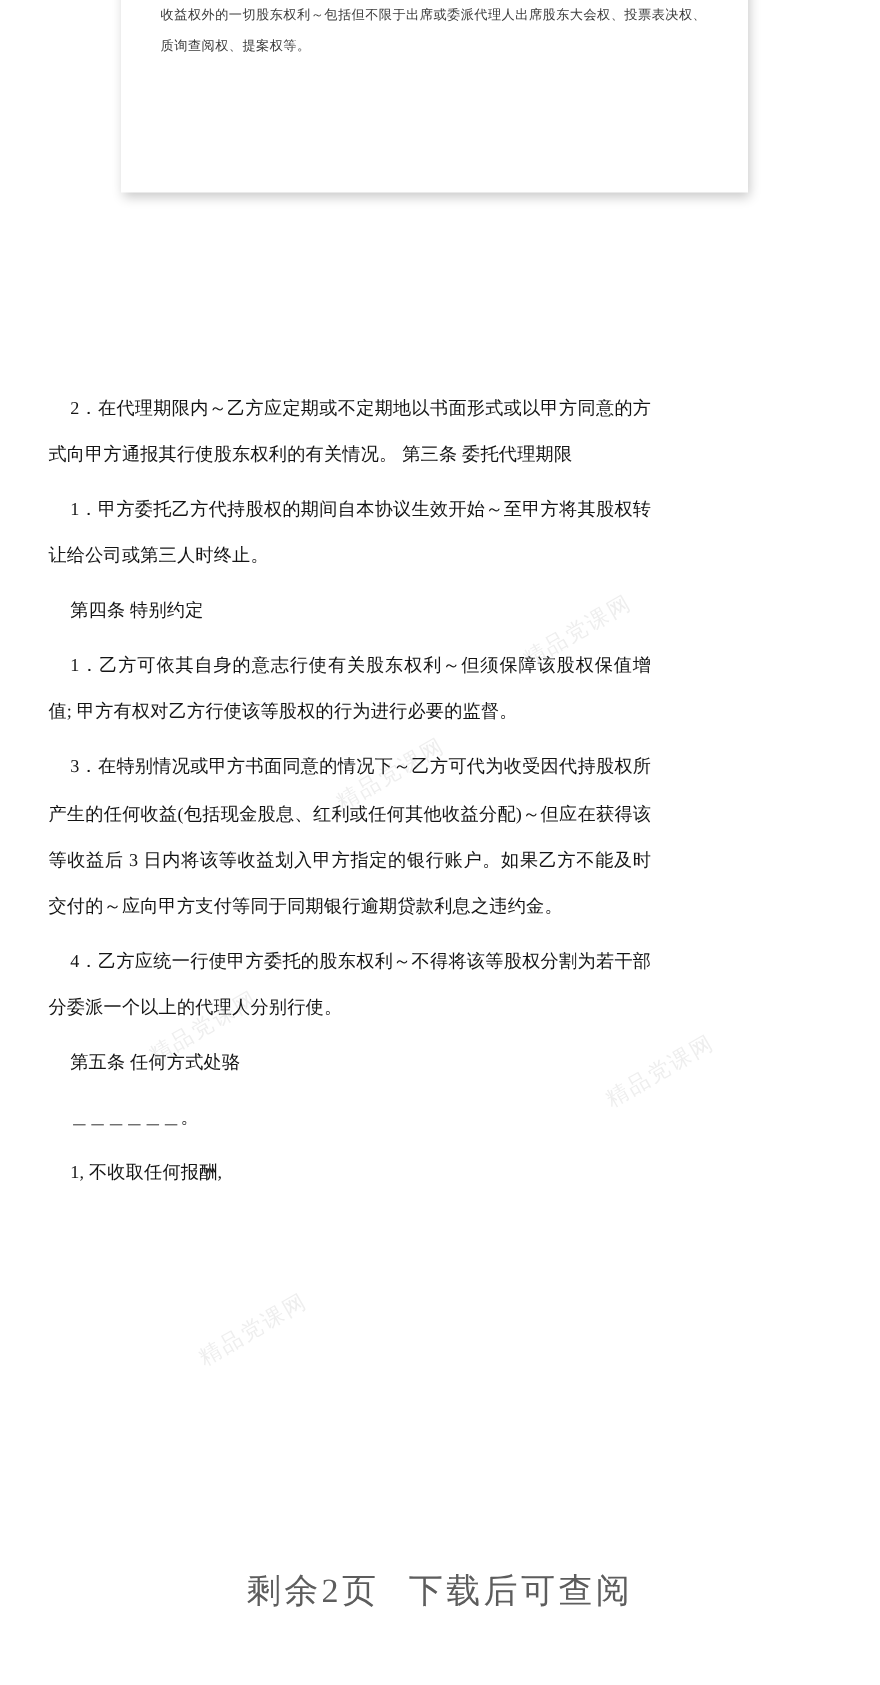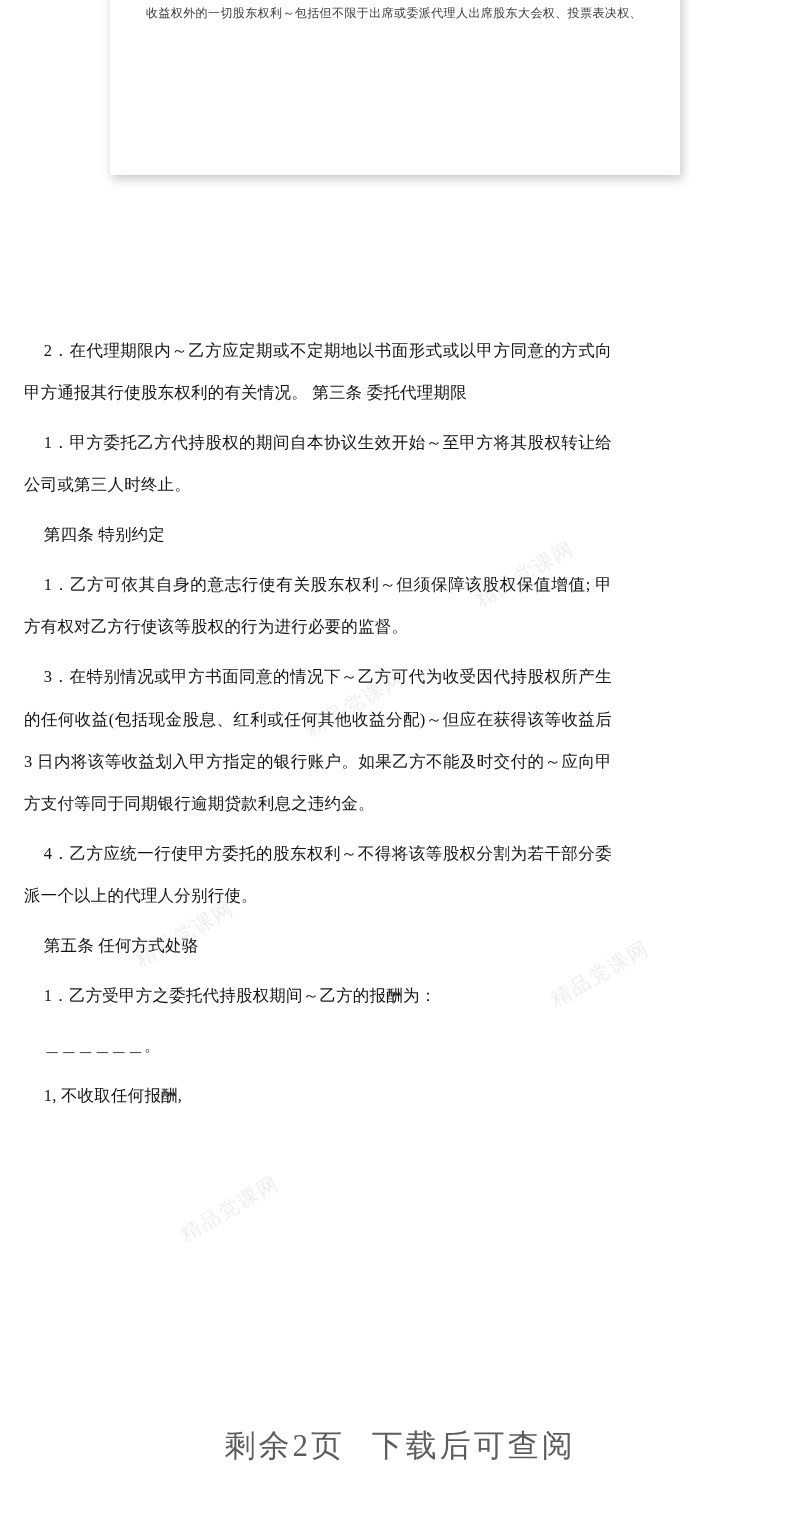--- a/index.html
+++ b/index.html
@@ -37,23 +37,23 @@
     color: #3a3a3a;
     font-family: "Liberation Serif", "DejaVu Serif", serif;
     letter-spacing: 0.4px;
   }
   .doc-card .card-text div { white-space: nowrap; }
 
   
   .page-body {
     position: absolute;
     left: 0;
-    top: 330px;
+    top: 350px;
     width: 636px;
-    padding: 0 24px;
+    padding: 0 44px;
     box-sizing: border-box;
   }
   .para {
     font-size: 16.5px;
     line-height: 2.55;
     margin: 0 0 8px 0;
     color: #141414;
     text-align: justify;
     letter-spacing: 0.2px;
   }
@@ -91,32 +91,32 @@
   }
   .bottom-notice .seg { display: inline-block; }
   .bottom-notice .seg + .seg { margin-left: 16px; }
 </style>
 </head>
 <body>
 
 <div class="doc-card">
   <div class="card-text">
     <div>收益权外的一切股东权利～包括但不限于出席或委派代理人出席股东大会权、投票表决权、</div>
+    <div>质询查阅权、提案权等。</div>
   </div>
 </div>
 
 <div class="page-body">
   <p class="para indent-small">2．在代理期限内～乙方应定期或不定期地以书面形式或以甲方同意的方式向甲方通报其行使股东权利的有关情况。  第三条 委托代理期限</p>
   <p class="para indent-small">1．甲方委托乙方代持股权的期间自本协议生效开始～至甲方将其股权转让给公司或第三人时终止。</p>
   <p class="para indent-small">第四条 特别约定</p>
   <p class="para indent-small">1．乙方可依其自身的意志行使有关股东权利～但须保障该股权保值增值; 甲方有权对乙方行使该等股权的行为进行必要的监督。</p>
   <p class="para indent-small">3．在特别情况或甲方书面同意的情况下～乙方可代为收受因代持股权所产生的任何收益(包括现金股息、红利或任何其他收益分配)～但应在获得该等收益后 3 日内将该等收益划入甲方指定的银行账户。如果乙方不能及时交付的～应向甲方支付等同于同期银行逾期贷款利息之违约金。</p>
   <p class="para indent-small">4．乙方应统一行使甲方委托的股东权利～不得将该等股权分割为若干部分委派一个以上的代理人分别行使。</p>
   <p class="para indent-small">第五条 任何方式处骆</p>
-  <p class="para indent-small">1．乙方受甲方之委托代持股权期间～乙方的报酬为：</p>
   <p class="para indent-small">＿＿＿＿＿＿。</p>
   <p class="para indent-small">1, 不收取任何报酬,</p>
 </div>
 
 <div class="watermark wm1">精品党课网</div>
 <div class="watermark wm2">精品党课网</div>
 <div class="watermark wm3">精品党课网</div>
 <div class="watermark wm4">精品党课网</div>
 <div class="watermark wm5">精品党课网</div>
 

